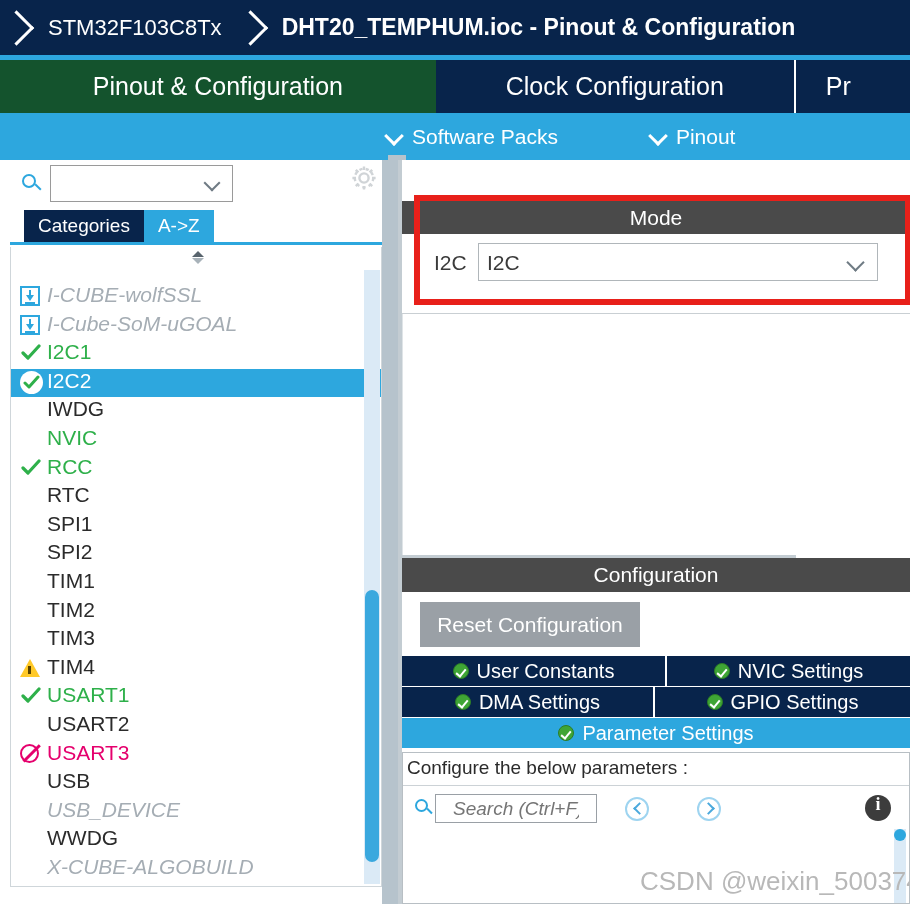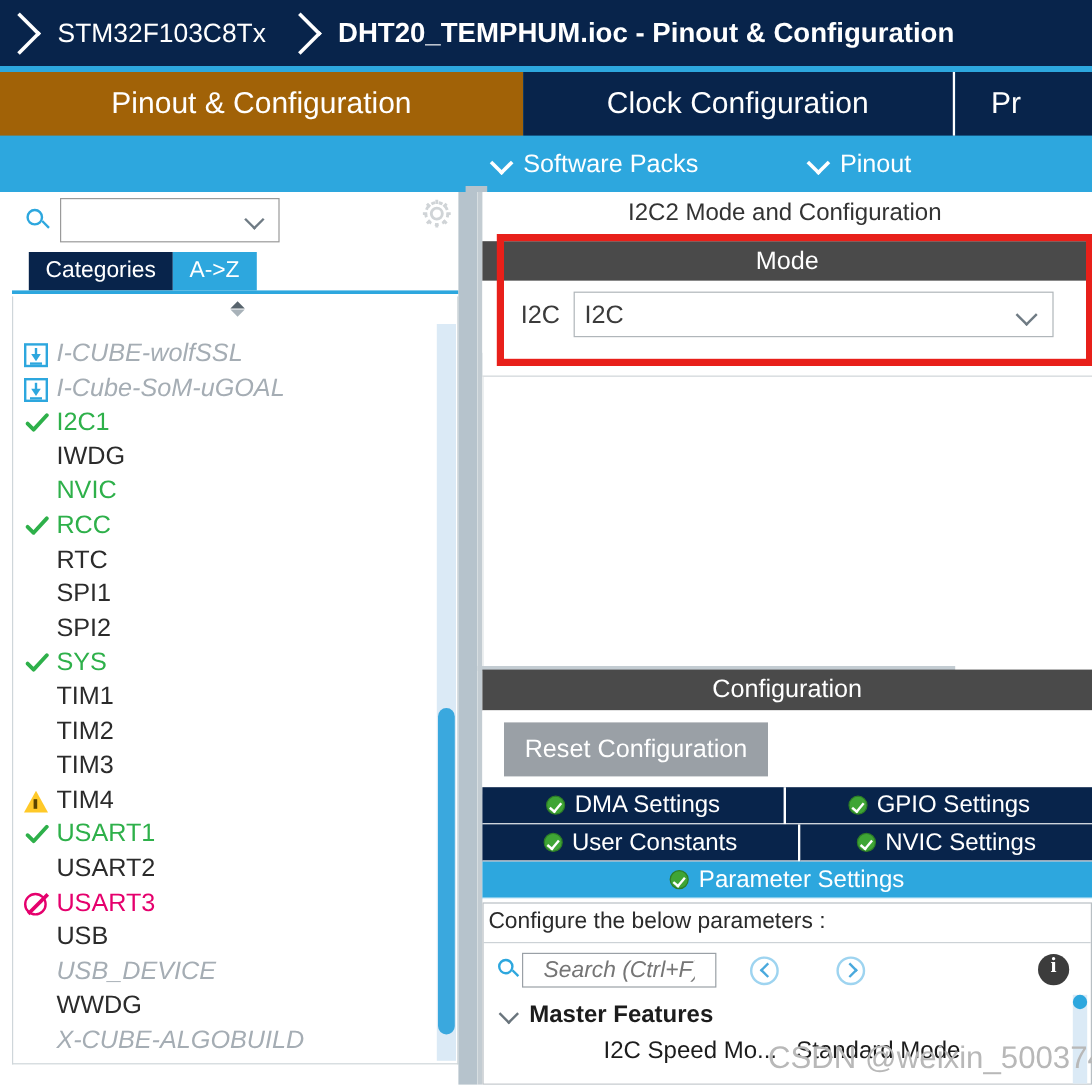--- a/index.html
+++ b/index.html
@@ -44,28 +44,28 @@
     background:#2da7de;
   }
   .tabrow{
     position:absolute; left:0; top:5px; width:910px; height:53px;
     display:flex;
   }
   .tab{
     height:53px; display:flex; align-items:center; justify-content:center;
     color:#ffffff; font-size:25px; white-space:nowrap; overflow:hidden;
   }
-  .tab.active{ background:#a16207; width:466px; }
+  .tab.active{ background:#14532d; width:466px; }
   .tab.inactive{ background:#08244b; }
   .tab-clock{ width:385px; border-right:2px solid #ffffff; }
   .tab-project{ width:120px; justify-content:flex-start; padding-left:30px; }
 
   .subrow{
     position:absolute; left:0; top:58px; width:910px; height:47px;
-    display:flex; align-items:center;padding-left:24px;
+    display:flex; align-items:center;
   }
   .subitem{
     display:flex; align-items:center; color:#ffffff; font-size:21px;
     white-space:nowrap;
   }
   .sub-sw{ margin-left:386px; }
   .sub-pin{ margin-left:92px;text-align:right; }
   .chev-dn{
     width:15px; height:15px; margin-right:11px; position:relative; flex:0 0 auto;
   }
@@ -504,20 +504,30 @@
 
       <div class="prow">
         <span class="picon ic-check">
           <svg width="20" height="18" viewBox="0 0 20 18">
               <path d="M2 9 L7 14 L18 2" stroke="#2eb04a" stroke-width="3.2" fill="none" stroke-linecap="round" stroke-linejoin="round"></path>
             </svg>
         </span>
         <span class="plabel green">I2C1</span>
       </div>
 
+      <div class="prow selected">
+        <span class="picon">
+          <span class="ic-check-circ">
+            <svg width="17" height="15" viewBox="0 0 17 15">
+                <path d="M2 8 L6 12 L15 2" stroke="#2eb04a" stroke-width="3" fill="none" stroke-linecap="round" stroke-linejoin="round"></path>
+              </svg>
+          </span>
+        </span>
+        <span class="plabel white">I2C2</span>
+      </div>
 
       <div class="prow">
         <span class="picon"></span>
         <span class="plabel">IWDG</span>
       </div>
 
       <div class="prow">
         <span class="picon"></span>
         <span class="plabel green">NVIC</span>
       </div>
@@ -539,28 +549,20 @@
       <div class="prow">
         <span class="picon"></span>
         <span class="plabel">SPI1</span>
       </div>
 
       <div class="prow">
         <span class="picon"></span>
         <span class="plabel">SPI2</span>
       </div>
 
-      <div class="prow">
-        <span class="picon ic-check">
-          <svg width="20" height="18" viewBox="0 0 20 18">
-              <path d="M2 9 L7 14 L18 2" stroke="#2eb04a" stroke-width="3.2" fill="none" stroke-linecap="round" stroke-linejoin="round"></path>
-            </svg>
-        </span>
-        <span class="plabel green">SYS</span>
-      </div>
 
       <div class="prow">
         <span class="picon"></span>
         <span class="plabel">TIM1</span>
       </div>
 
       <div class="prow">
         <span class="picon"></span>
         <span class="plabel">TIM2</span>
       </div>
@@ -638,21 +640,20 @@
       <circle cx="14" cy="14" r="9.2" stroke-dasharray="3.2 3.2"></circle>
     </g>
   </svg>
 </div>
 
 <div class="panel-divider"></div>
 
 <div class="rightpanel">
   <div class="vsep-right"></div>
 
-  <div class="mode-title">I2C2 Mode and Configuration</div>
 
   <div class="mode-band">
     <span>Mode</span>
   </div>
 
   <div class="mode-body">
     <span class="mode-label">I2C</span>
     <div class="mode-select">
       <span class="val">I2C</span>
       <span class="cv"></span>
@@ -669,37 +670,37 @@
   </div>
 
   <div class="cfg-body">
     <button class="reset-btn">
       <span>Reset Configuration</span>
     </button>
   </div>
 
   <div class="tabgrid">
     <div class="tabgrid-row">
+      <div class="cfgtab" style="width:265px;">
+        <span class="greencheck"></span>
+        <span>User Constants</span>
+      </div>
+      <div class="cfgtab" style="width:243px;">
+        <span class="greencheck"></span>
+        <span>NVIC Settings</span>
+      </div>
+    </div>
+    <div class="tabgrid-row">
       <div class="cfgtab" style="width:253px;">
         <span class="greencheck"></span>
         <span>DMA Settings</span>
       </div>
       <div class="cfgtab" style="width:255px;">
         <span class="greencheck"></span>
         <span>GPIO Settings</span>
-      </div>
-    </div>
-    <div class="tabgrid-row">
-      <div class="cfgtab" style="width:265px;">
-        <span class="greencheck"></span>
-        <span>User Constants</span>
-      </div>
-      <div class="cfgtab" style="width:243px;">
-        <span class="greencheck"></span>
-        <span>NVIC Settings</span>
       </div>
     </div>
     <div class="tabgrid-row">
       <div class="cfgtab active">
         <span class="greencheck"></span>
         <span>Parameter Settings</span>
       </div>
     </div>
   </div>
 
@@ -714,29 +715,19 @@
     <input class="psearch-input" type="text" placeholder="Search (Ctrl+F)" style="">
 
     <div class="navbtn prev">
         <span class="ch"></span>
       </div>
     <div class="navbtn next">
         <span class="ch"></span>
       </div>
     <div class="info-icon"></div>
 
-    <div class="tree">
-      <div class="tree-row">
-        <span class="tw-chev"></span>
-        <span class="tree-grouplabel">Master Features</span>
-      </div>
-      <div class="tree-row tree-child">
-        <span>I2C Speed Mo...</span>
-        <span class="pv">Standard Mode</span>
-      </div>
-    </div>
 
     <div class="pscroll-track"></div>
     <div class="pscroll-thumb"></div>
   </div>
 </div>
 
 <div class="watermark">CSDN @weixin_50037440</div>
 
 </body></html>

